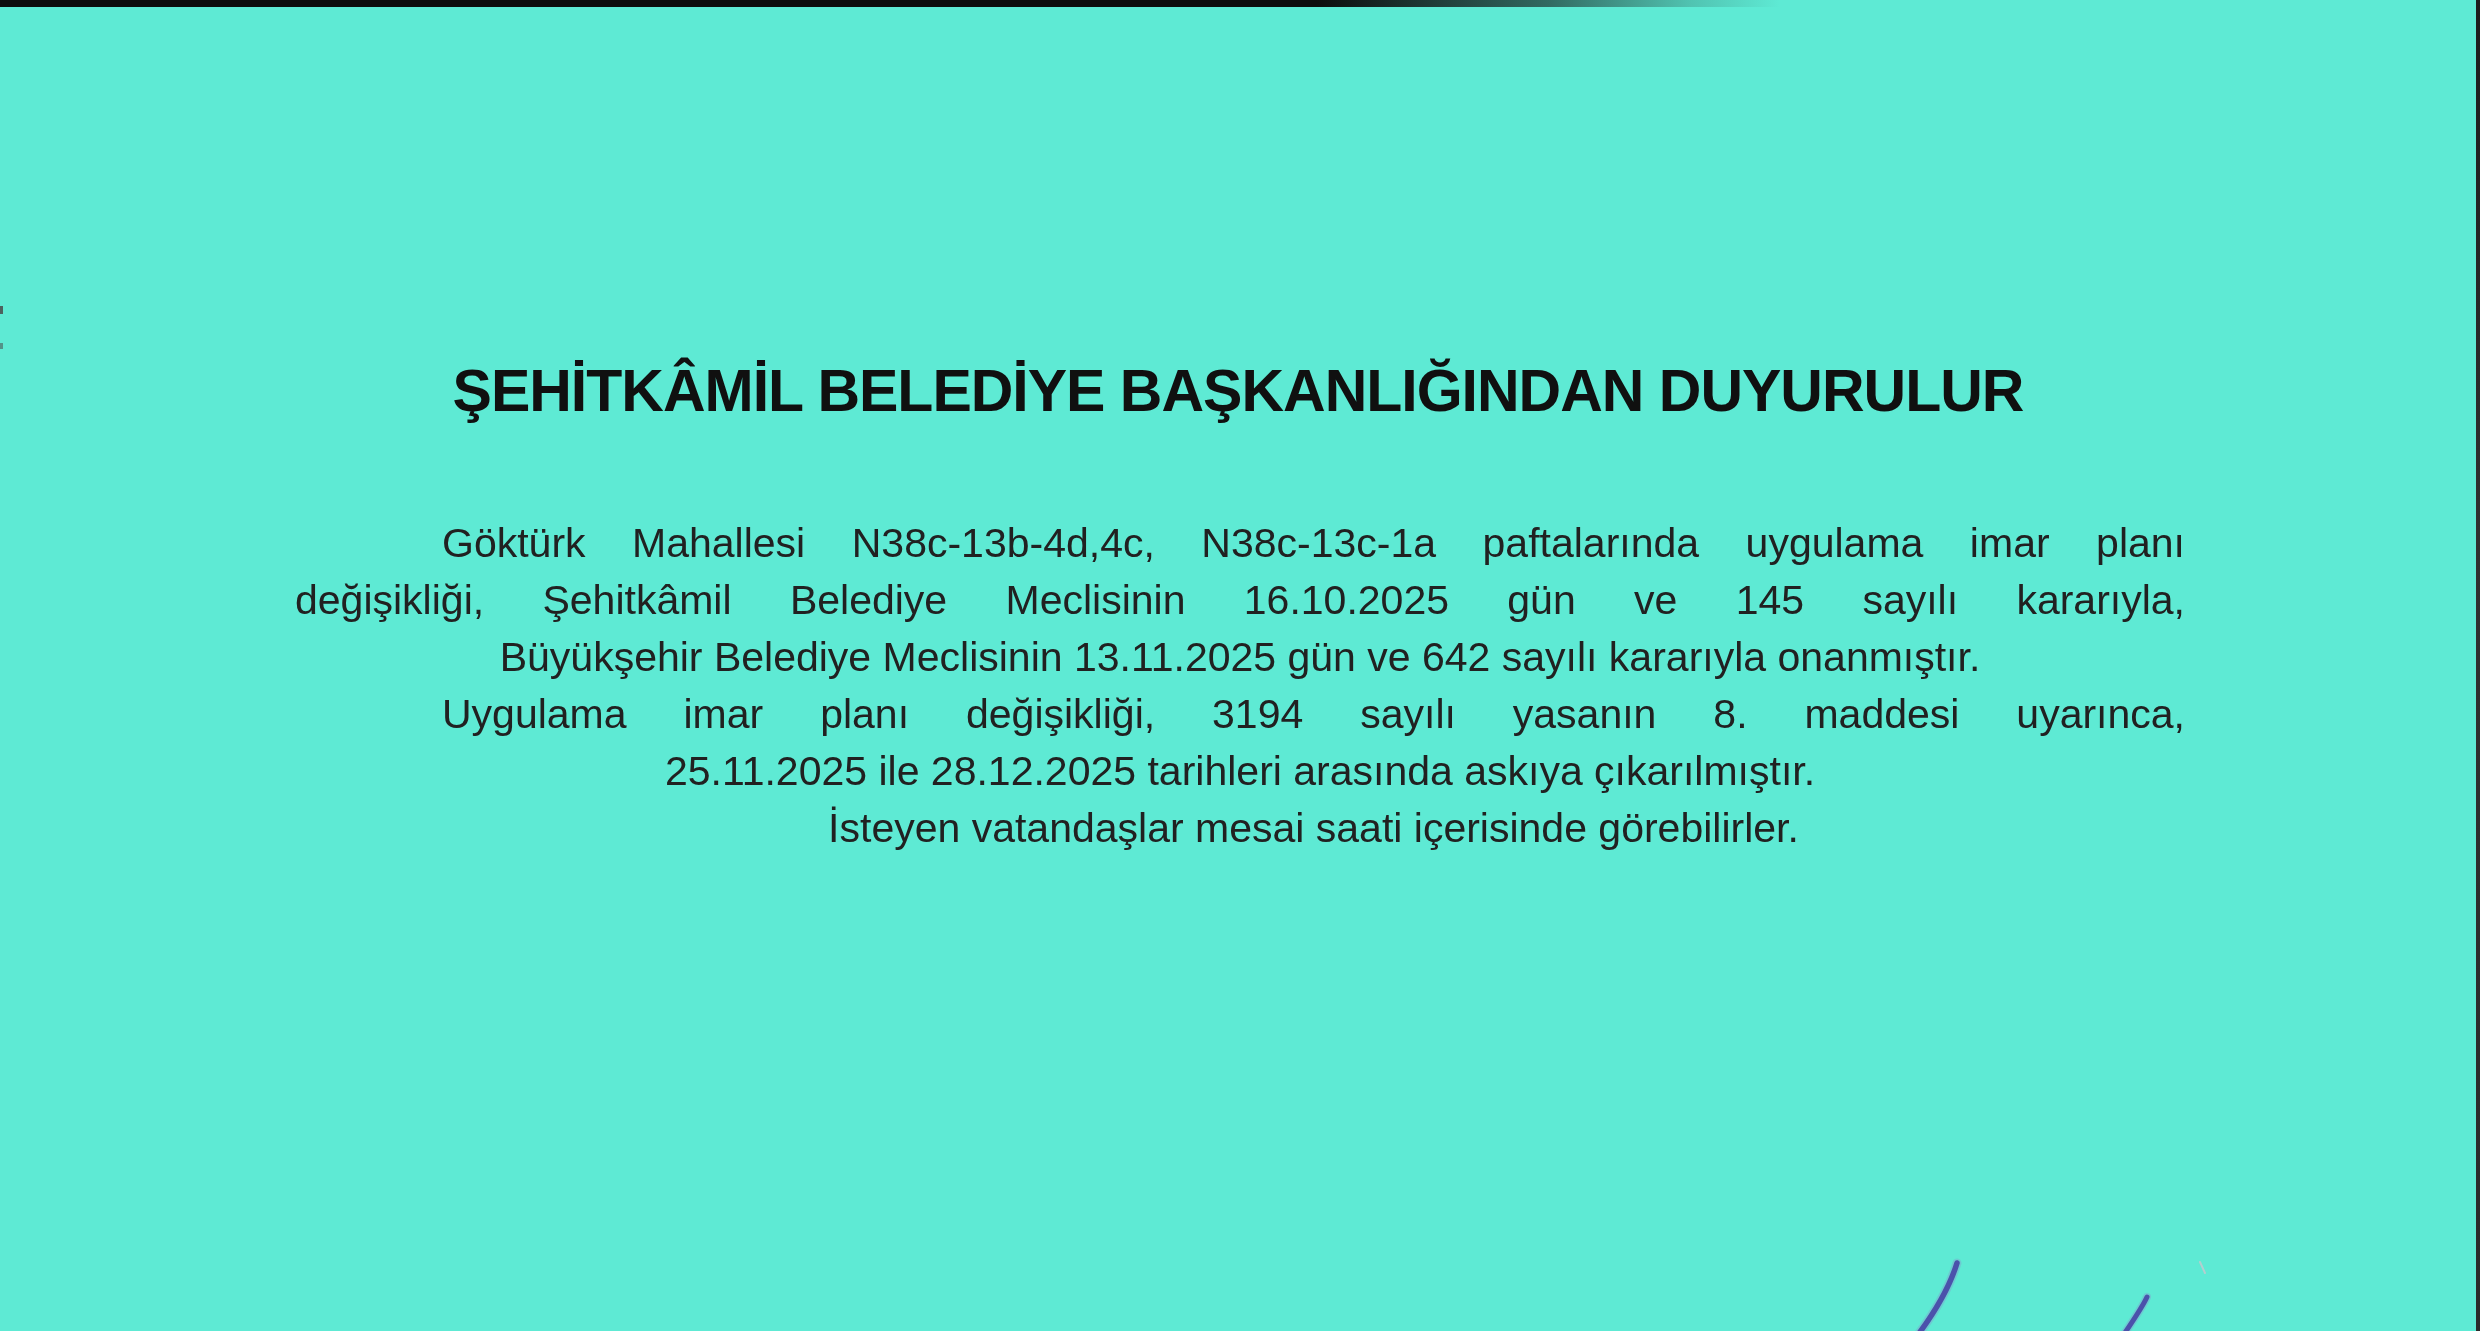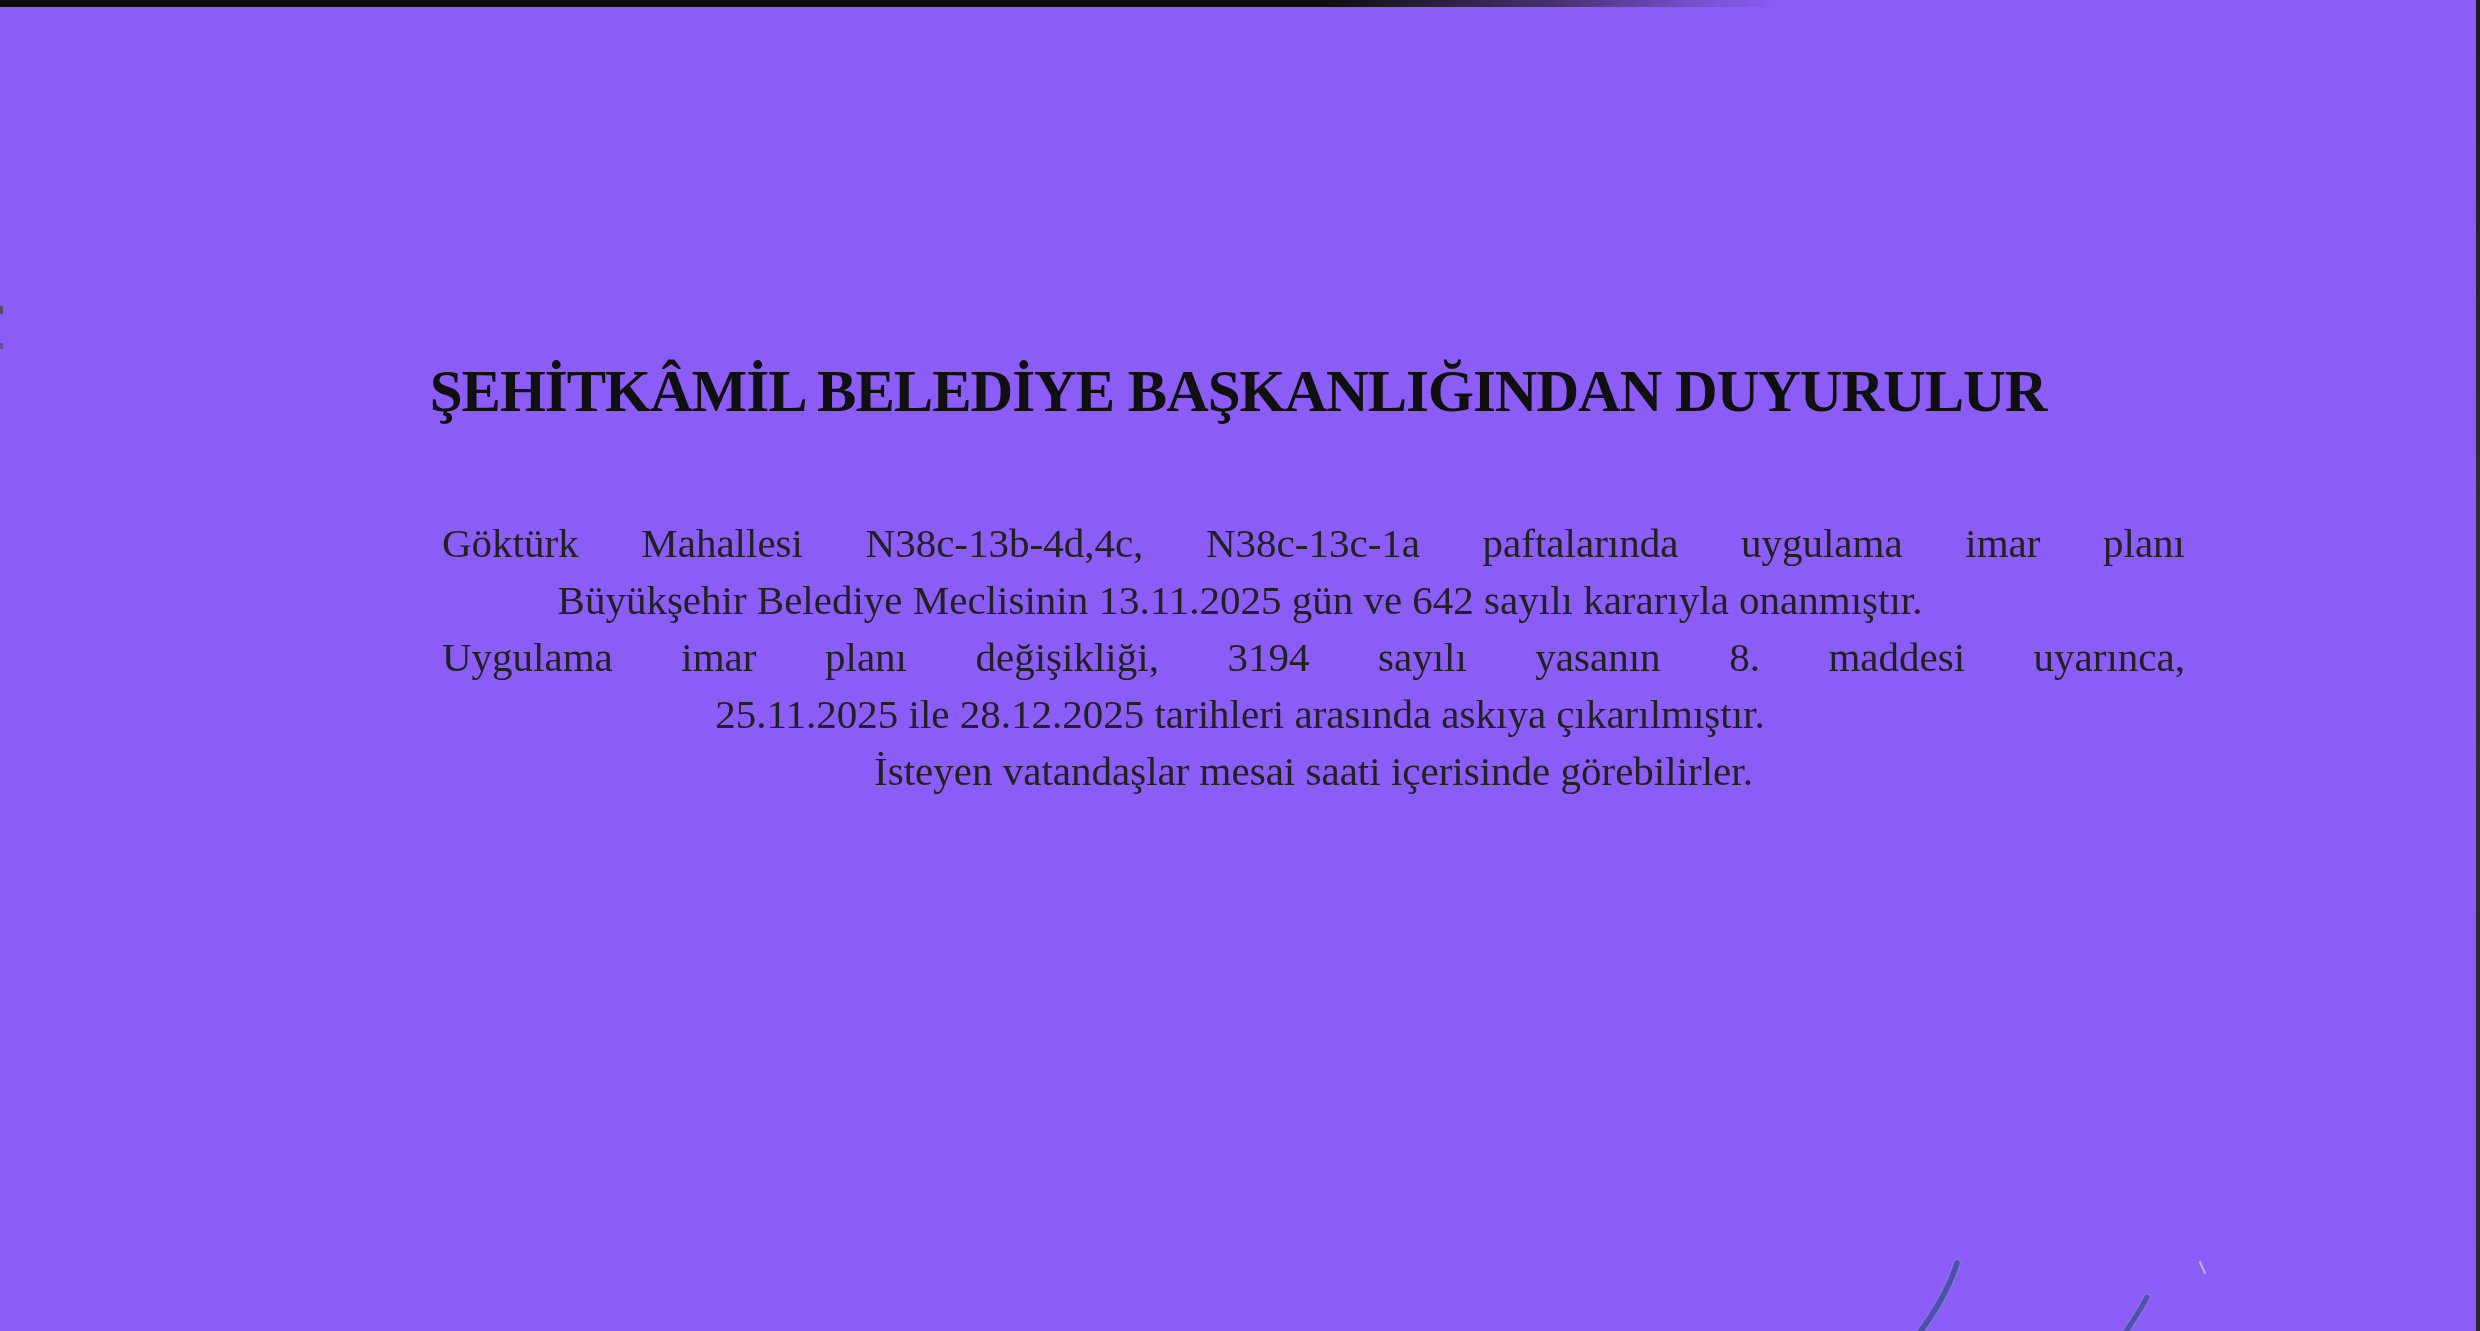--- a/index.html
+++ b/index.html
@@ -4,23 +4,23 @@
 <style>
   html, body {
     margin: 0;
     padding: 0;
     background: #ffffff;
   }
   .page {
     position: relative;
     width: 2480px;
     height: 1331px;
-    background: #8b5cf6;
+    background: #5eead4;
     overflow: hidden;
-    font-family: Liberation Serif, serif;
+    font-family: Liberation Sans, sans-serif;
   }
   
   .scan-bar-top {
     position: absolute;
     top: 0;
     left: 0;
     width: 1780px;
     height: 7px;
     background: linear-gradient(to right,
       #0d0d0d 0%,
@@ -98,20 +98,21 @@
 
   <div class="scan-bar-top"></div>
   <div class="scan-line-right"></div>
   <div class="edge-speck s1"></div>
   <div class="edge-speck s2"></div>
 
   <h1 class="doc-title">ŞEHİTKÂMİL BELEDİYE BAŞKANLIĞINDAN DUYURULUR</h1>
 
   <div class="doc-body">
     <div class="line jl indent">Göktürk Mahallesi N38c-13b-4d,4c, N38c-13c-1a paftalarında uygulama imar planı</div>
+    <div class="line jl">değişikliği, Şehitkâmil Belediye Meclisinin 16.10.2025 gün ve 145 sayılı kararıyla,</div>
     <div class="line">Büyükşehir Belediye Meclisinin 13.11.2025 gün ve 642 sayılı kararıyla onanmıştır.</div>
     <div class="line jl indent">Uygulama imar planı değişikliği, 3194 sayılı yasanın 8. maddesi uyarınca,</div>
     <div class="line">25.11.2025 ile 28.12.2025 tarihleri arasında askıya çıkarılmıştır.</div>
     <div class="line indent">İsteyen vatandaşlar mesai saati içerisinde görebilirler.</div>
   </div>
 
   <svg class="signature-svg" viewBox="0 0 2480 1331" xmlns="http://www.w3.org/2000/svg">
 
     <path d="M1957,1263 C1950,1286 1937,1310 1914,1340" fill="none" stroke-width="9" stroke-linecap="round" opacity="0.35" stroke="#8a90cc"></path>
     <path d="M2147,1297 C2142,1308 2133,1321 2120,1340" fill="none" stroke-width="8" stroke-linecap="round" opacity="0.35" stroke="#8a90cc"></path>

